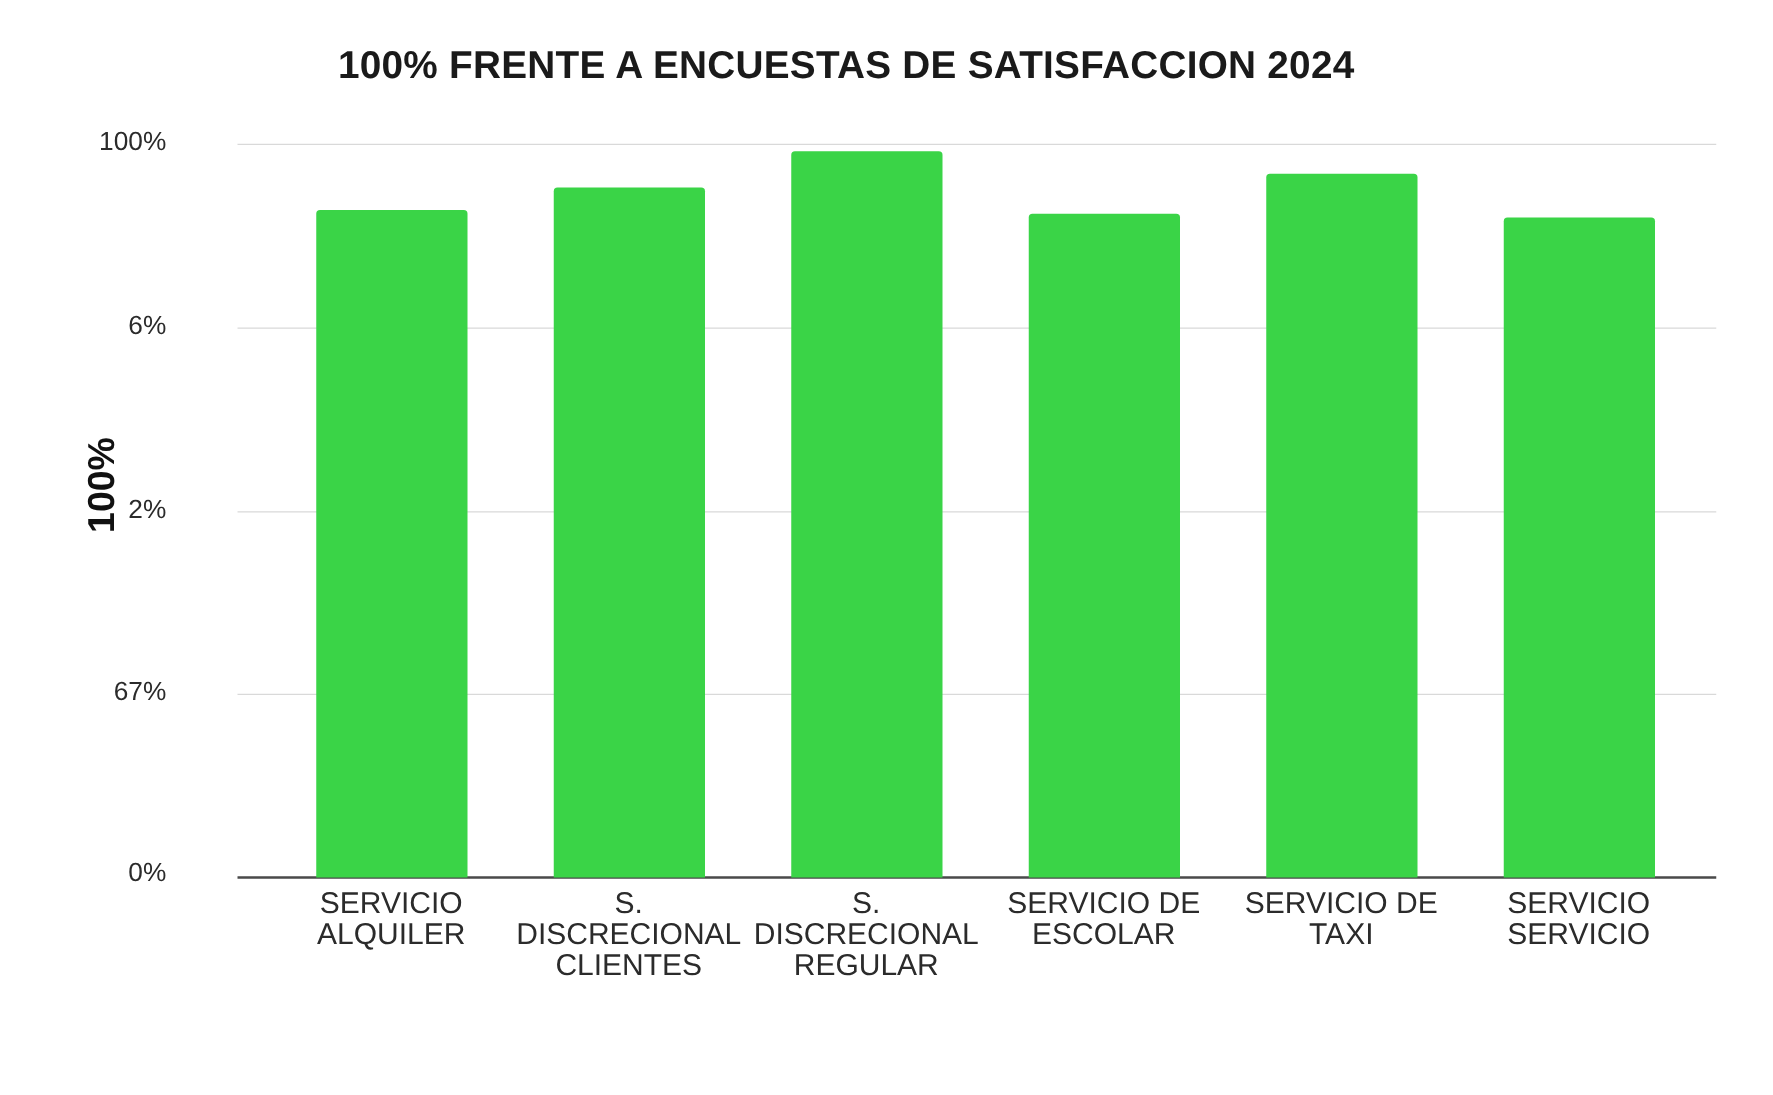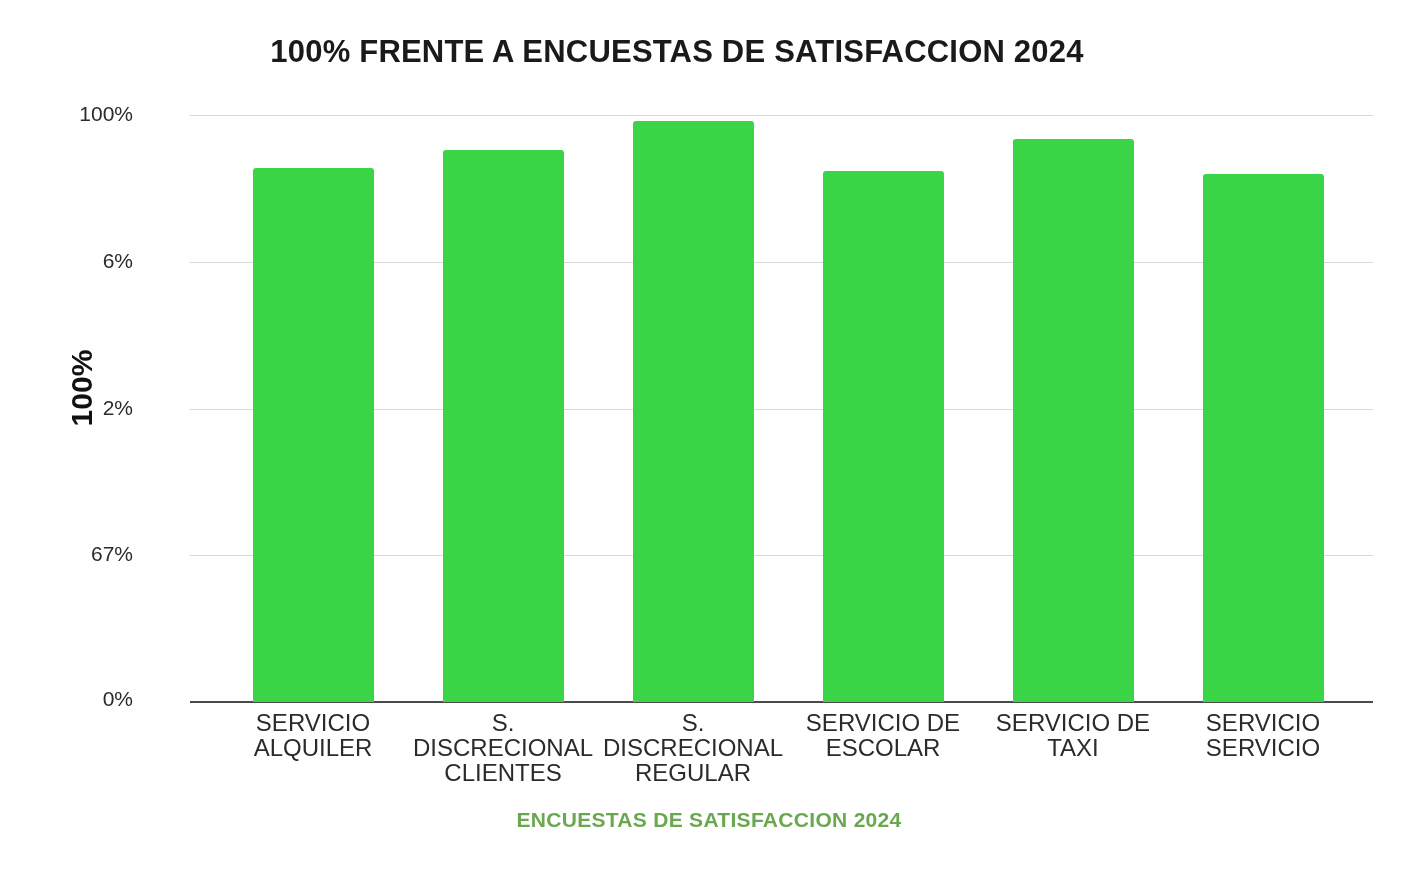--- a/index.html
+++ b/index.html
@@ -199,15 +199,14 @@
       <div>TAXI</div>
     </div>
 
     <div class="cat-label" style="left:978px;">
       <div>SERVICIO</div>
       <div>SERVICIO</div>
     </div>
 
   </div>
 
-  <div class="x-axis-title">ENCUESTAS DE SATISFACCION 2024</div>
 
 </div>
 
 </body></html>

